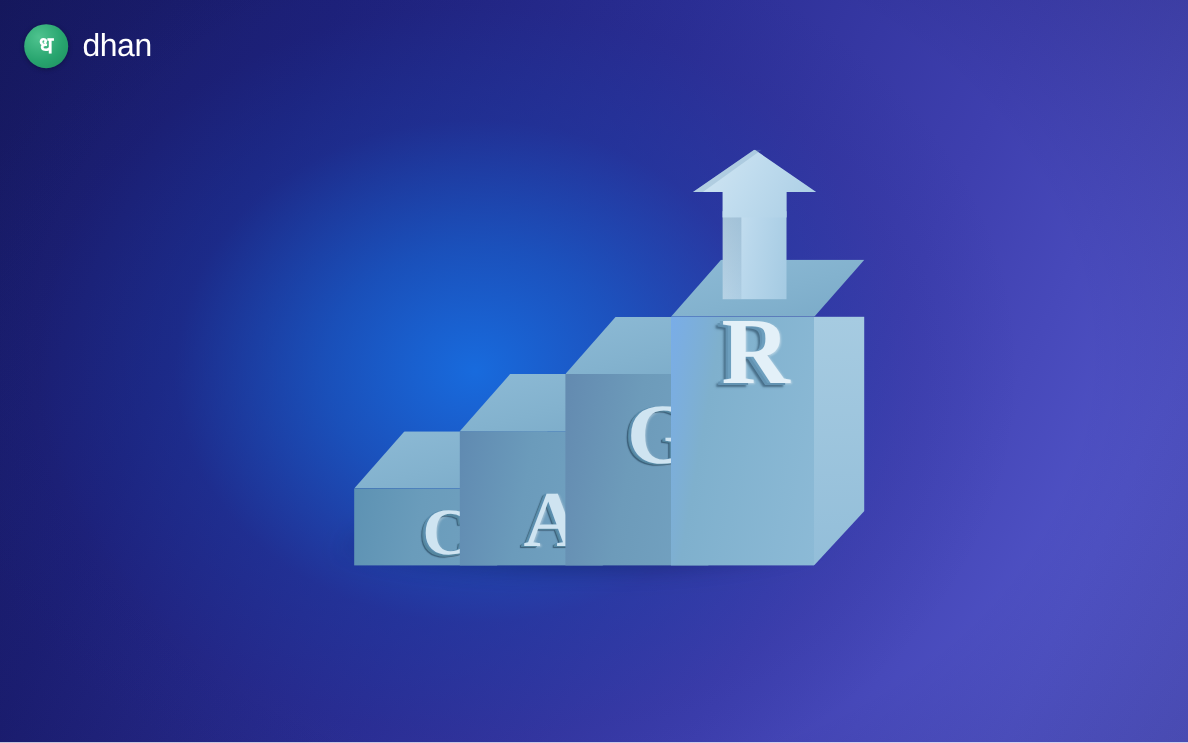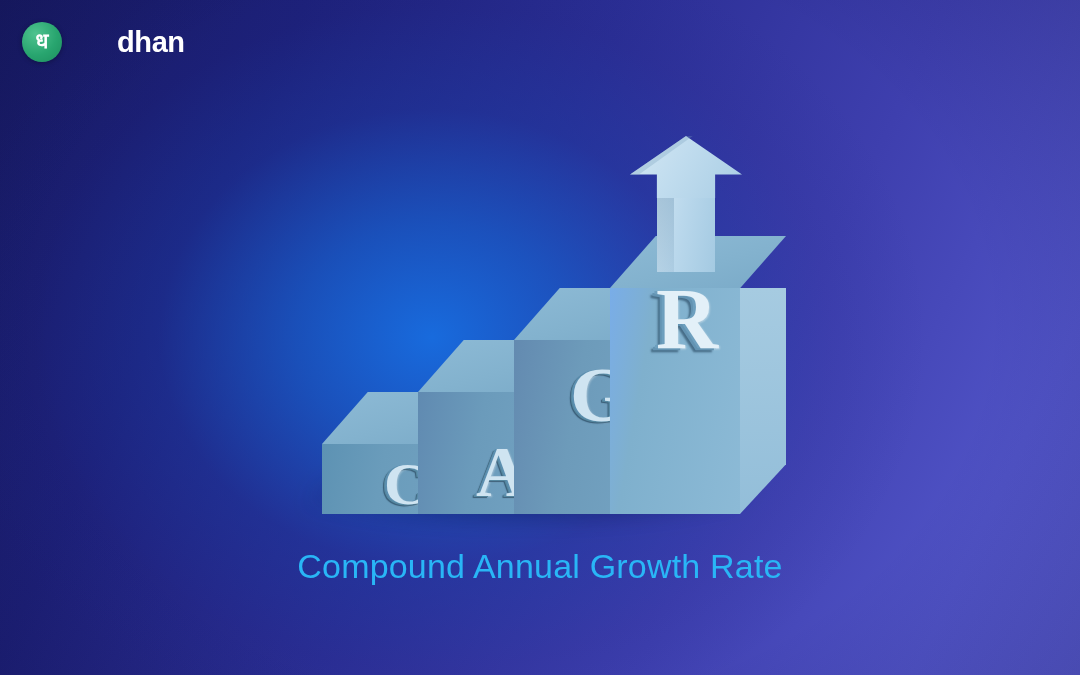--- a/index.html
+++ b/index.html
@@ -56,24 +56,23 @@
     color:#ffffff;
     font-size:21px;
     line-height:1;
     font-weight:600;
     font-family:"DejaVu Sans", sans-serif;
     transform:translateY(-1px);
   }
   .brand-name {
     color:#ffffff;
     font-size:29px;
-    font-weight:bold;
+    font-weight:normal;
     letter-spacing:-0.4px;
     line-height:1;
-    margin-left:42px;
   }
 
   
   .stage {
     position:absolute;
     left:300px; top:130px;
     width:480px; height:400px;
     z-index:20;
   }
 
@@ -230,15 +229,14 @@
 
     <div class="arrow-wrap">
       <div class="arrow-shaft"></div>
       <div class="arrow-shade"></div>
       <div class="arrow-head"></div>
       <div class="arrow-head-shade"></div>
     </div>
 
   </div>
 
-  <div class="caption">Compound Annual Growth Rate</div>
 
 </div>
 
 </body></html>

